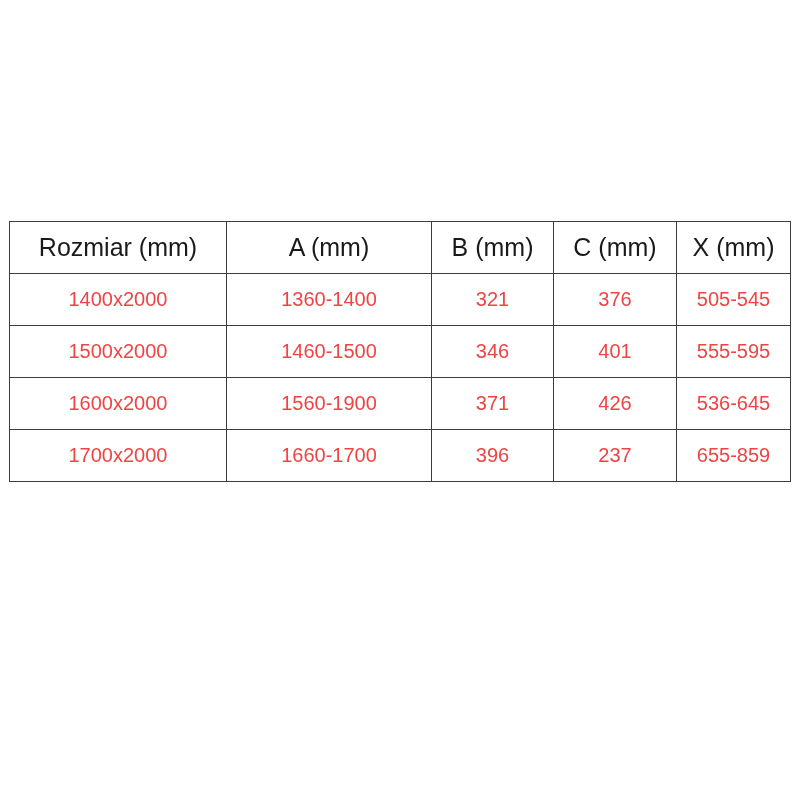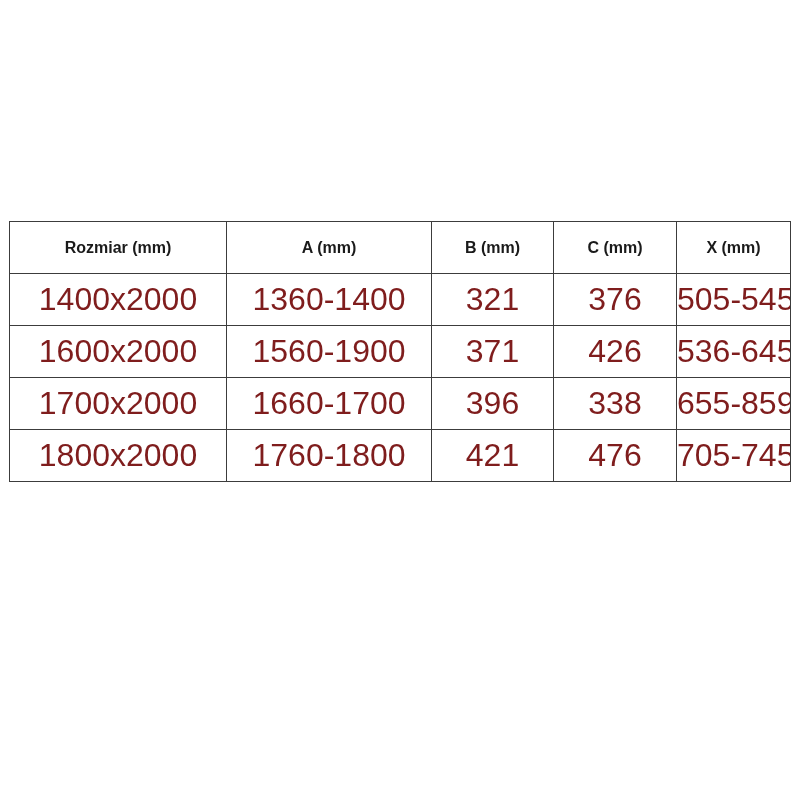--- a/index.html
+++ b/index.html
@@ -29,28 +29,28 @@
     border: 1.5px solid #3c3c3c;
     background: #ffffff;
     text-align: center;
     vertical-align: middle;
     padding: 0;
     height: 51px;
     overflow: hidden;
     white-space: nowrap;
   }
   table.spec-table th {
-    font-size: 16px;
-    font-weight: bold;
+    font-size: 25px;
+    font-weight: normal;
     color: #1a1a1a;
   }
   table.spec-table td {
-    font-size: 32px;
+    font-size: 20px;
     font-weight: 400;
-    color: #7f1d1d;
+    color: #ef4444;
   }
 </style>
 </head>
 <body>
 
 <div class="canvas">
   <table class="spec-table">
     <colgroup>
       <col style="width:217px">
       <col style="width:205px">
@@ -69,35 +69,35 @@
     </thead>
     <tbody>
       <tr>
         <td>1400x2000</td>
         <td>1360-1400</td>
         <td>321</td>
         <td>376</td>
         <td>505-545</td>
       </tr>
       <tr>
+        <td>1500x2000</td>
+        <td>1460-1500</td>
+        <td>346</td>
+        <td>401</td>
+        <td>555-595</td>
+      </tr>
+      <tr>
         <td>1600x2000</td>
         <td>1560-1900</td>
         <td>371</td>
         <td>426</td>
         <td>536-645</td>
       </tr>
       <tr>
         <td>1700x2000</td>
         <td>1660-1700</td>
         <td>396</td>
-        <td>338</td>
+        <td>237</td>
         <td>655-859</td>
-      </tr>
-      <tr>
-        <td>1800x2000</td>
-        <td>1760-1800</td>
-        <td>421</td>
-        <td>476</td>
-        <td>705-745</td>
       </tr>
     </tbody>
   </table>
 </div>
 
 </body></html>

